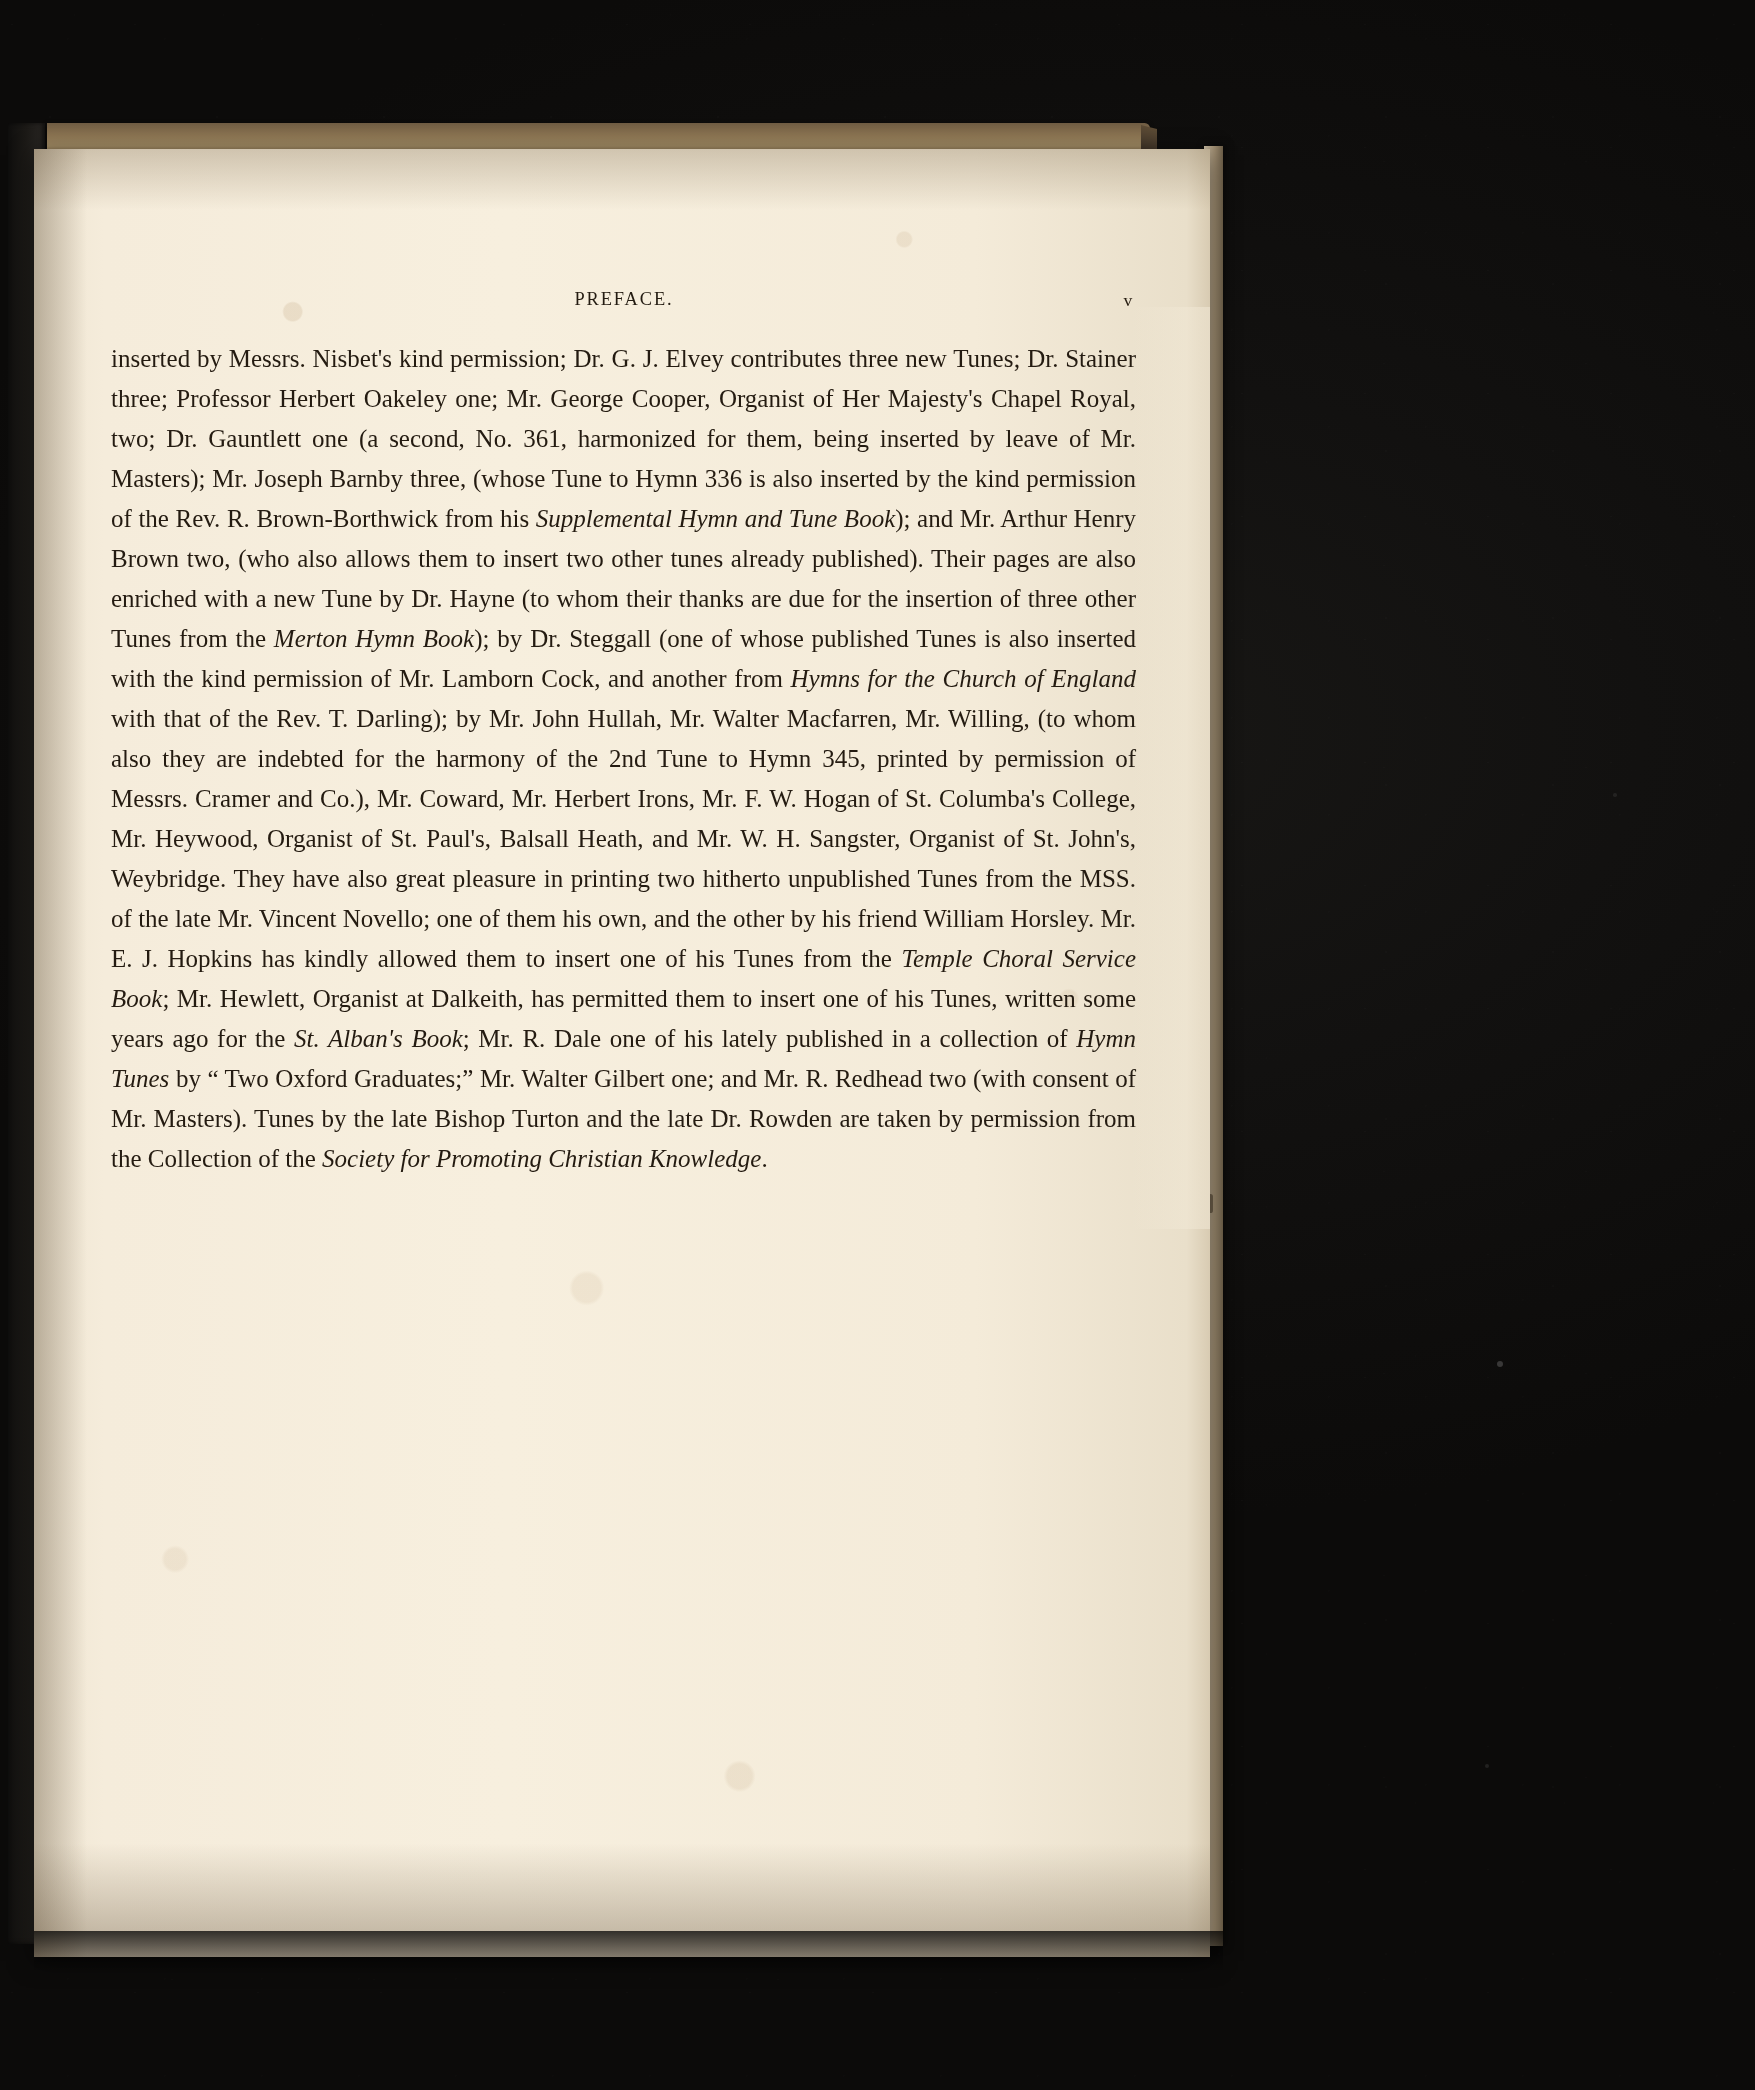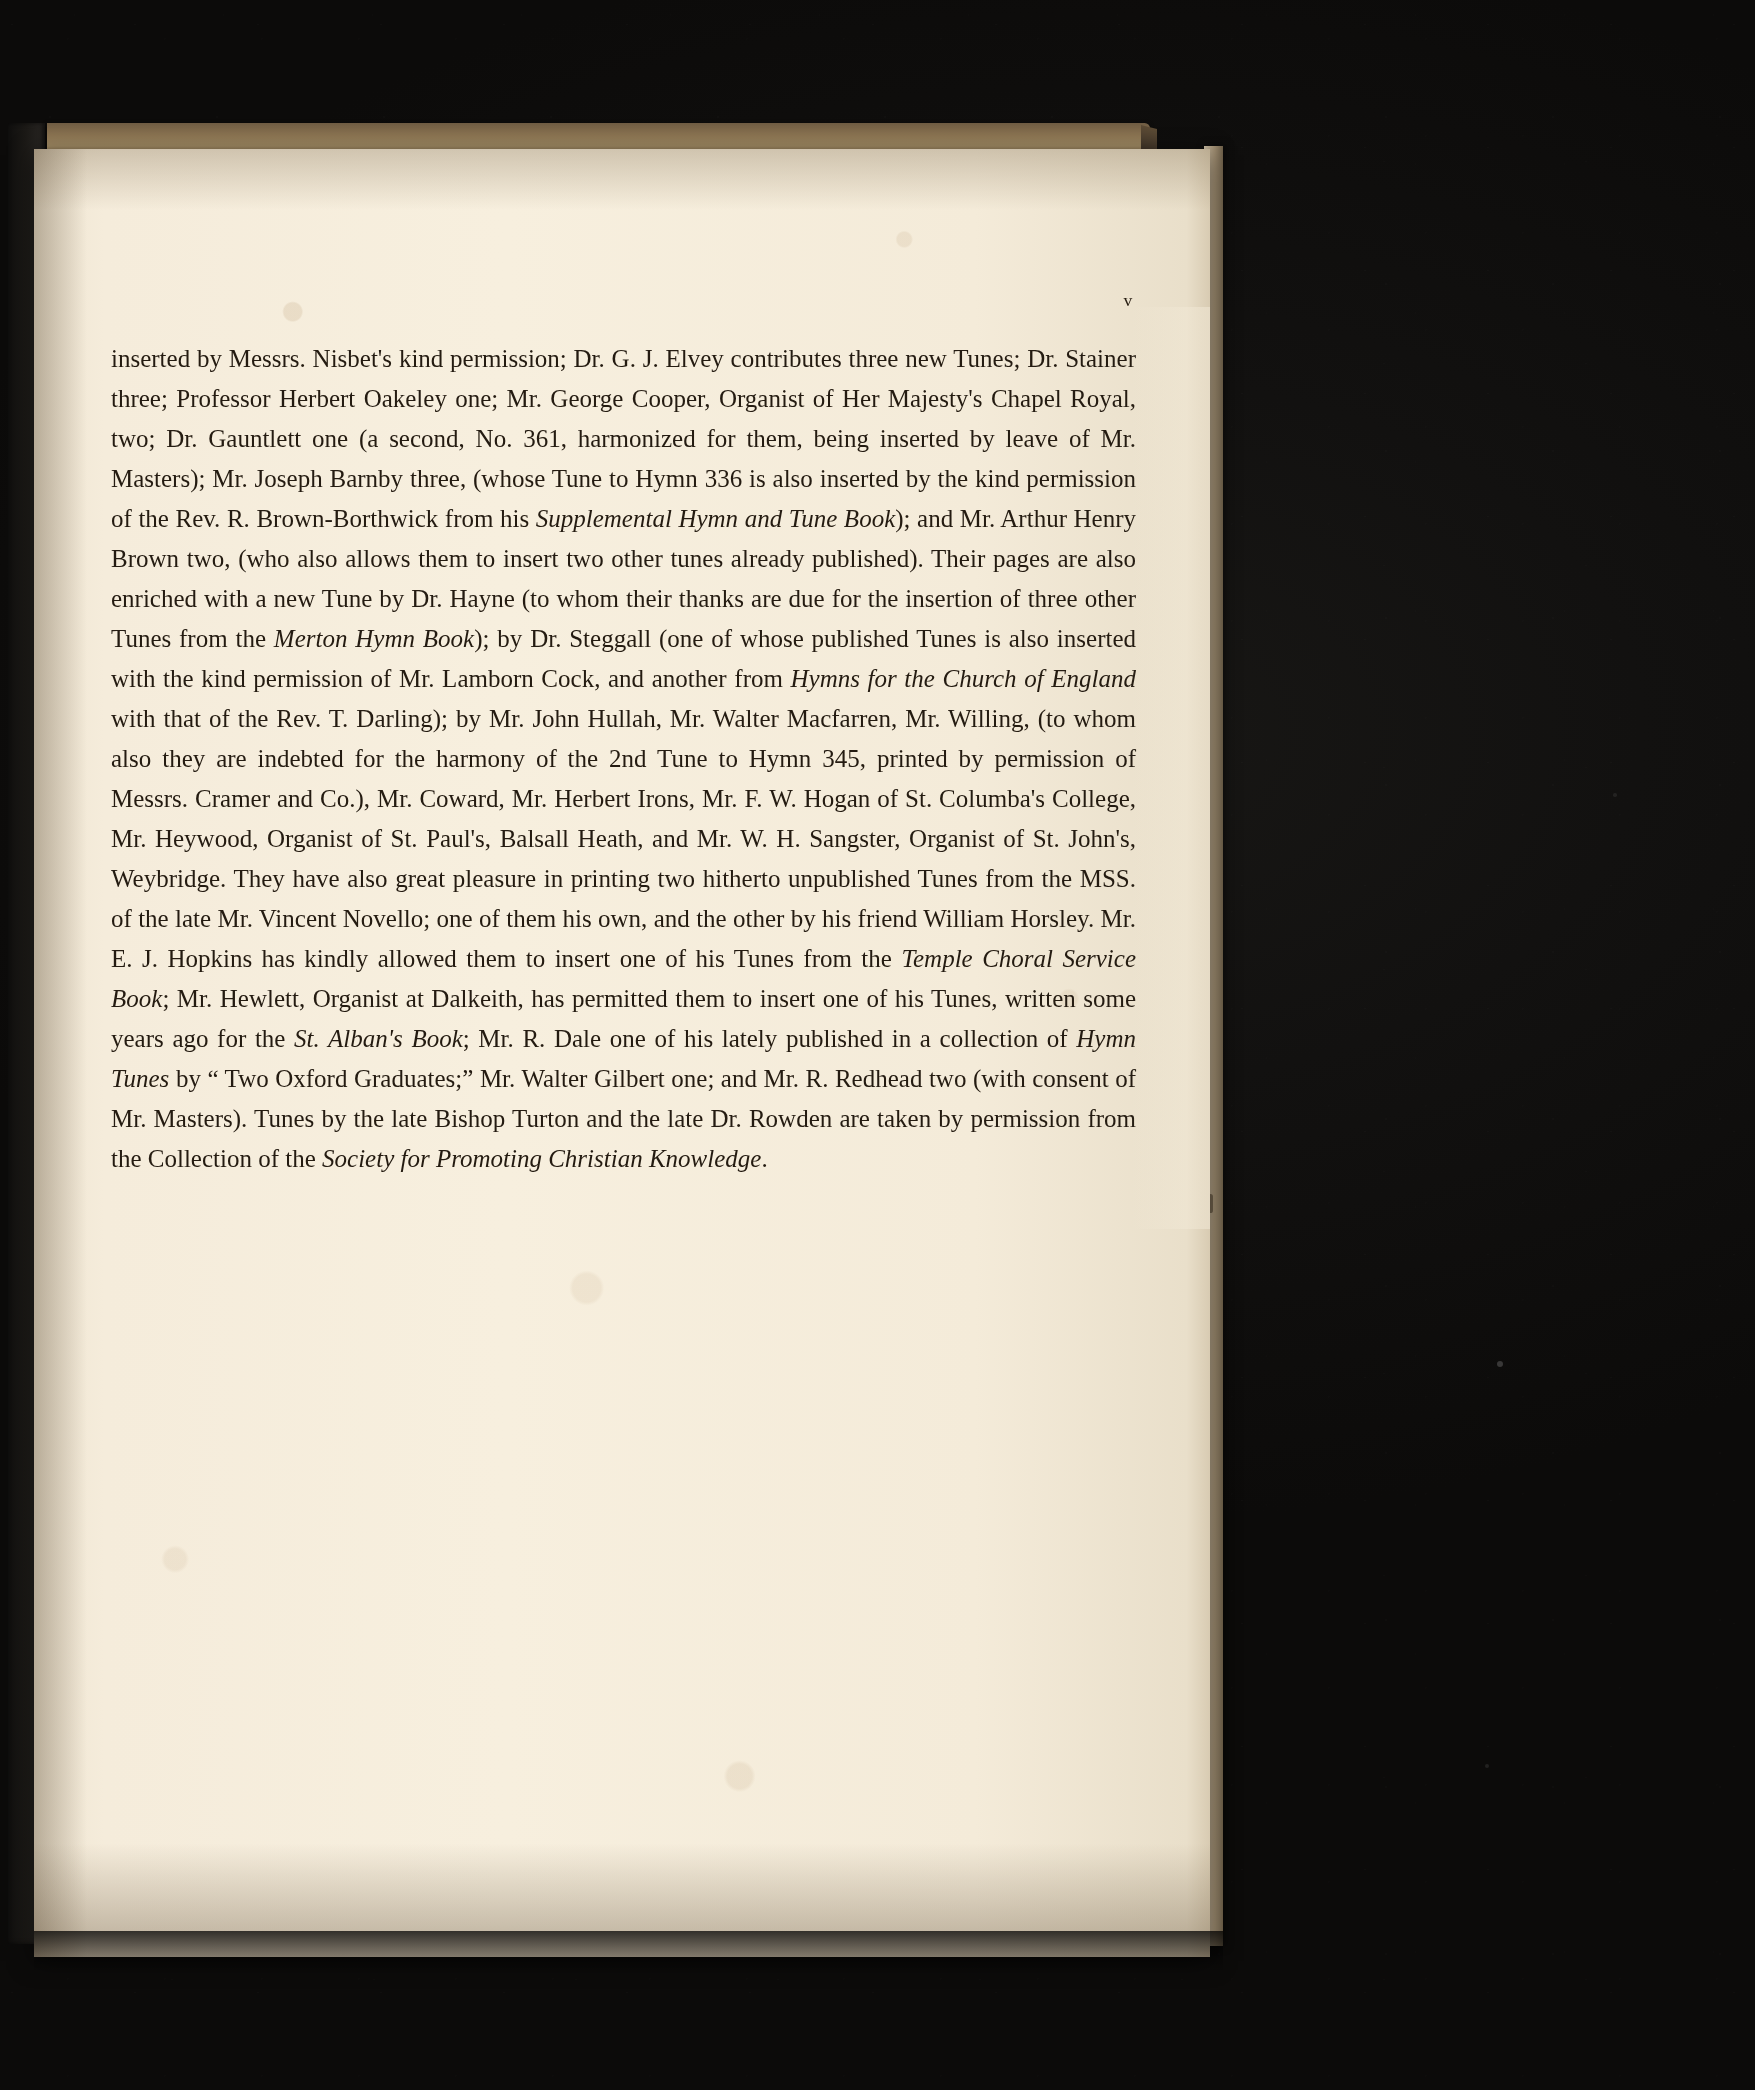--- a/index.html
+++ b/index.html
@@ -217,20 +217,21 @@
   <div id="fore-edge"></div>
   <div id="fore-edge-nick"></div>
 
   <div id="page">
     <div id="page-shadow-top"></div>
     <div id="page-shadow-left"></div>
     <div id="page-shadow-bottom"></div>
     <div id="page-foxing"></div>
 
     <div id="head-row">
+      <div id="running-head">PREFACE.</div>
       <div id="folio">v</div>
     </div>
 
     <div id="body-text">
       <p id="para">inserted by Messrs. Nisbet's kind permission; Dr. G. J. Elvey contributes three new Tunes; Dr. Stainer three; Professor Herbert Oakeley one; Mr. George Cooper, Organist of Her Majesty's Chapel Royal, two; Dr. Gauntlett one (a second, No. 361, harmonized for them, being inserted by leave of Mr. Masters); Mr. Joseph Barnby three, (whose Tune to Hymn 336 is also inserted by the kind permission of the Rev. R. Brown-Borthwick from his <i>Supplemental Hymn and Tune Book</i>); and Mr. Arthur Henry Brown two, (who also allows them to insert two other tunes already published). Their pages are also enriched with a new Tune by Dr. Hayne (to whom their thanks are due for the insertion of three other Tunes from the <i>Merton Hymn Book</i>); by Dr. Steggall (one of whose published Tunes is also inserted with the kind permission of Mr. Lamborn Cock, and another from <i>Hymns for the Church of England</i> with that of the Rev. T. Darling); by Mr. John Hullah, Mr. Walter Macfarren, Mr. Willing, (to whom also they are indebted for the harmony of the 2nd Tune to Hymn 345, printed by permission of Messrs. Cramer and Co.), Mr. Coward, Mr. Herbert Irons, Mr. F. W. Hogan of St. Columba's College, Mr. Heywood, Organist of St. Paul's, Balsall Heath, and Mr. W. H. Sangster, Organist of St. John's, Weybridge. They have also great pleasure in printing two hitherto unpublished Tunes from the MSS. of the late Mr. Vincent Novello; one of them his own, and the other by his friend William Horsley. Mr. E. J. Hopkins has kindly allowed them to insert one of his Tunes from the <i>Temple Choral Service Book</i>; Mr. Hewlett, Organist at Dalkeith, has permitted them to insert one of his Tunes, written some years ago for the <i>St. Alban's Book</i>; Mr. R. Dale one of his lately published in a collection of <i>Hymn Tunes</i> by “ Two Oxford Graduates;” Mr. Walter Gilbert one; and Mr. R. Redhead two (with consent of Mr. Masters). Tunes by the late Bishop Turton and the late Dr. Rowden are taken by permission from the Collection of the <i>Society for Promoting Christian Knowledge</i>.</p>
     </div>
 
     <div id="ink-fade"></div>
   </div>
 

